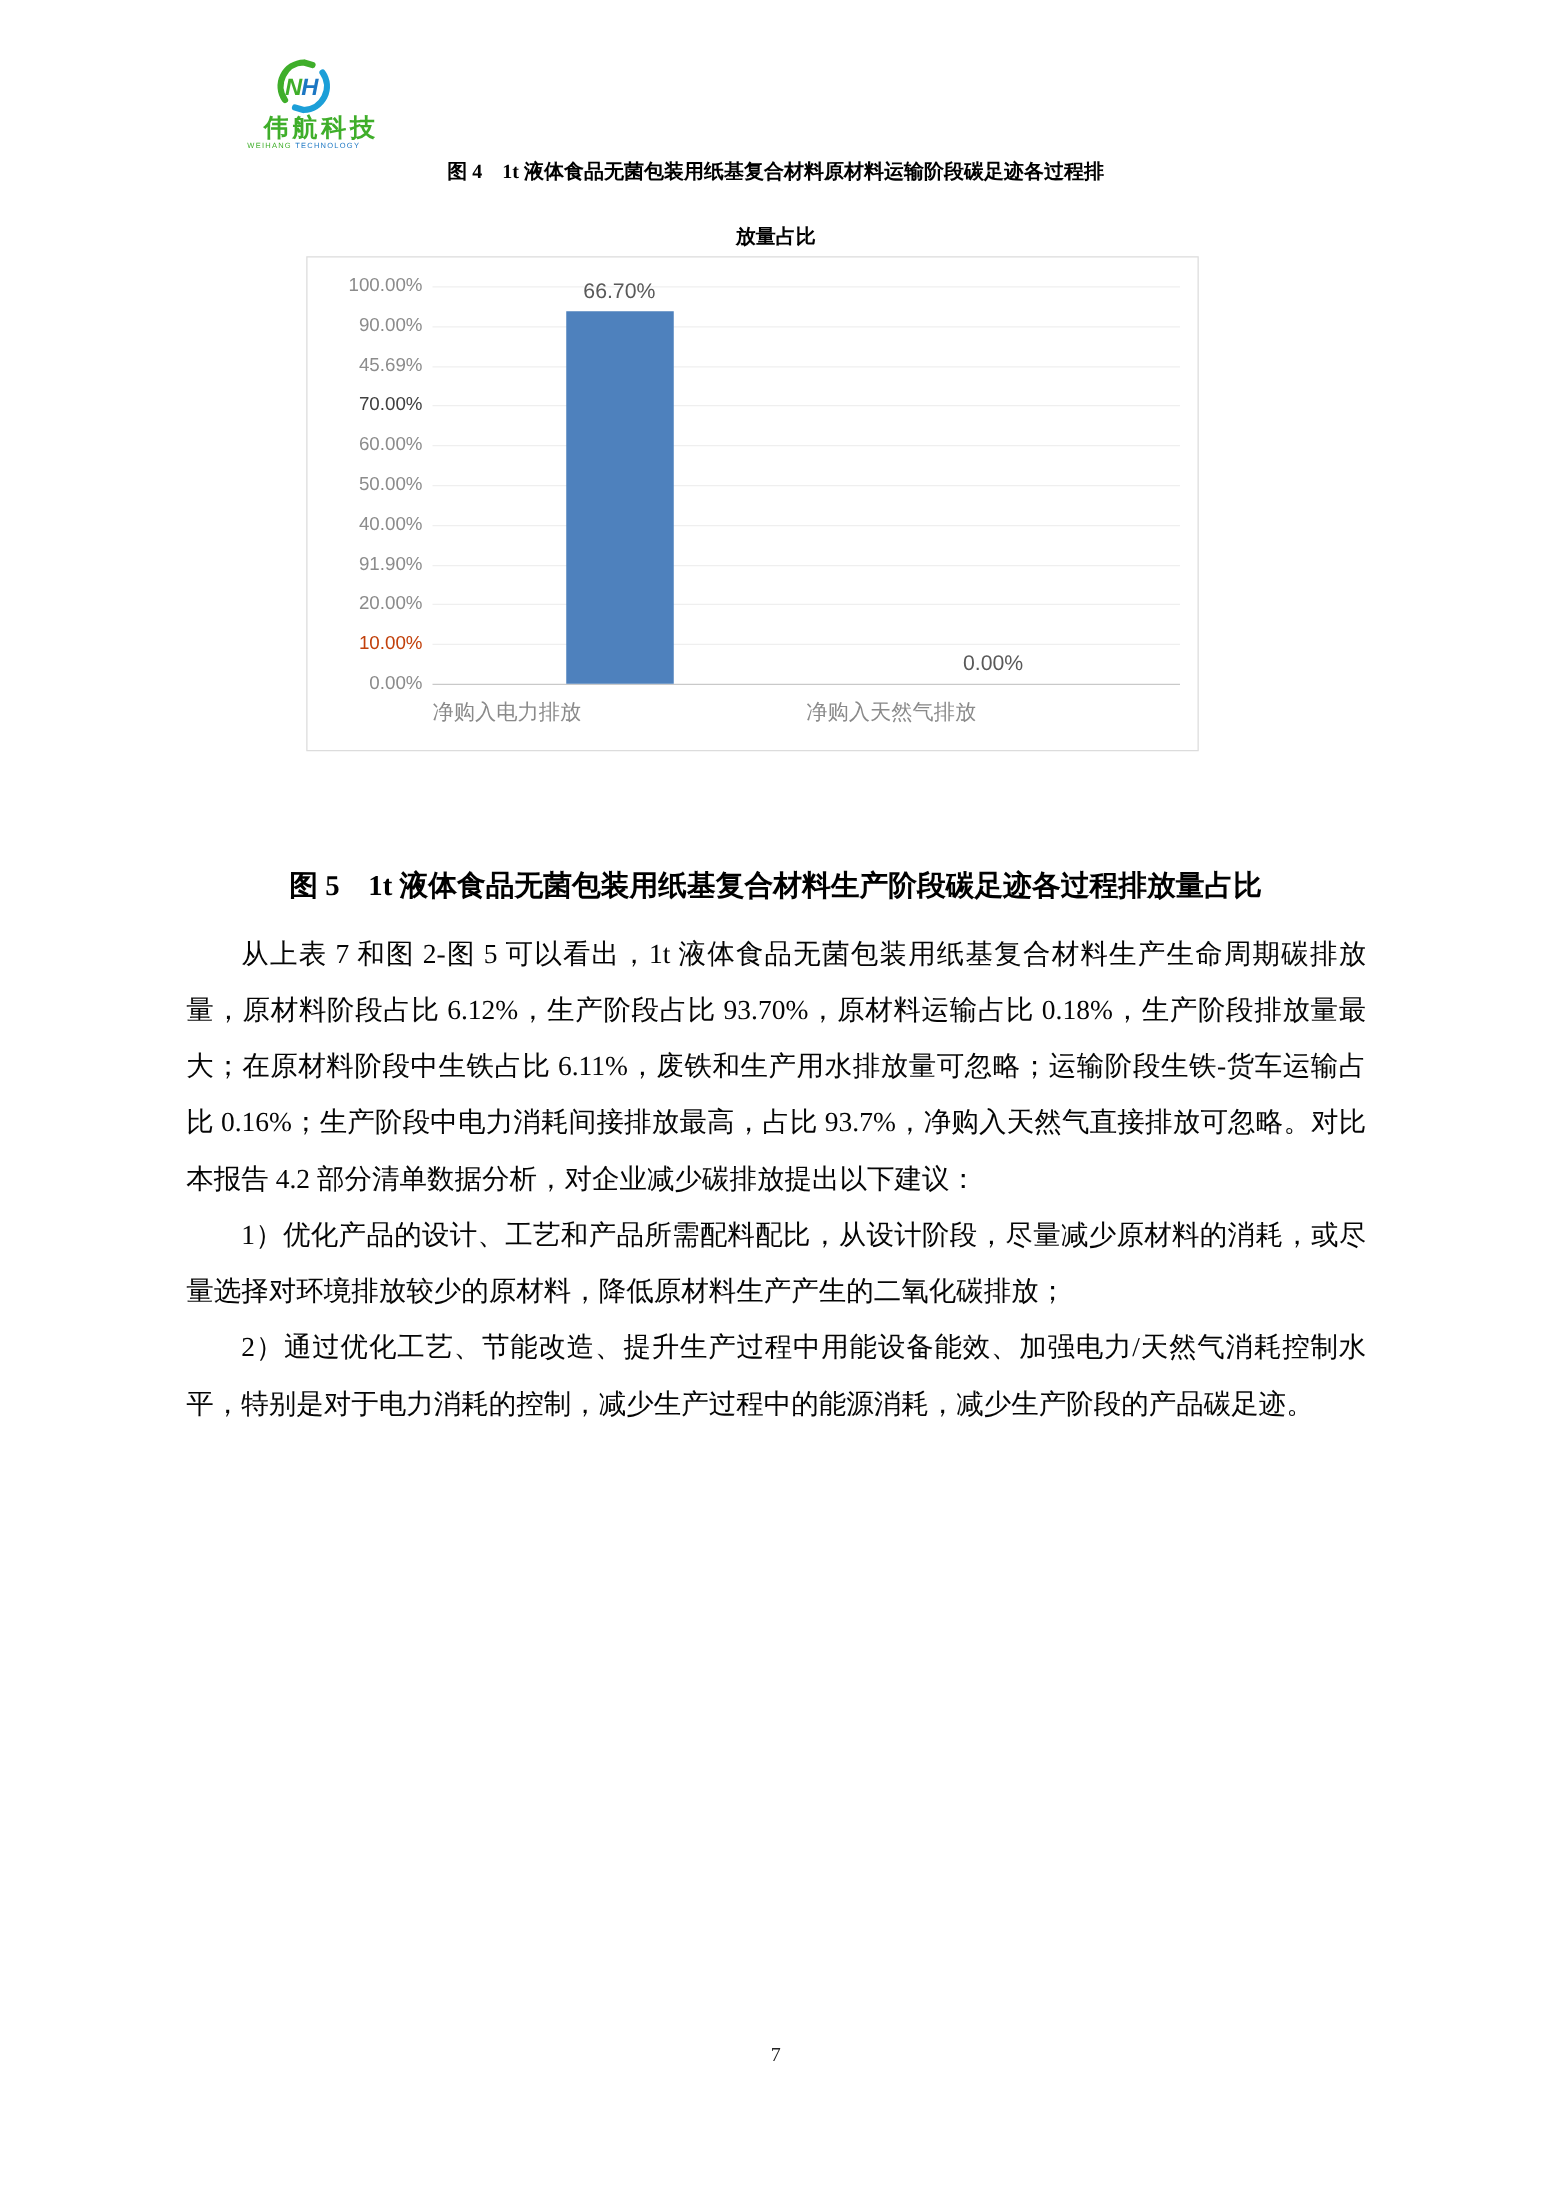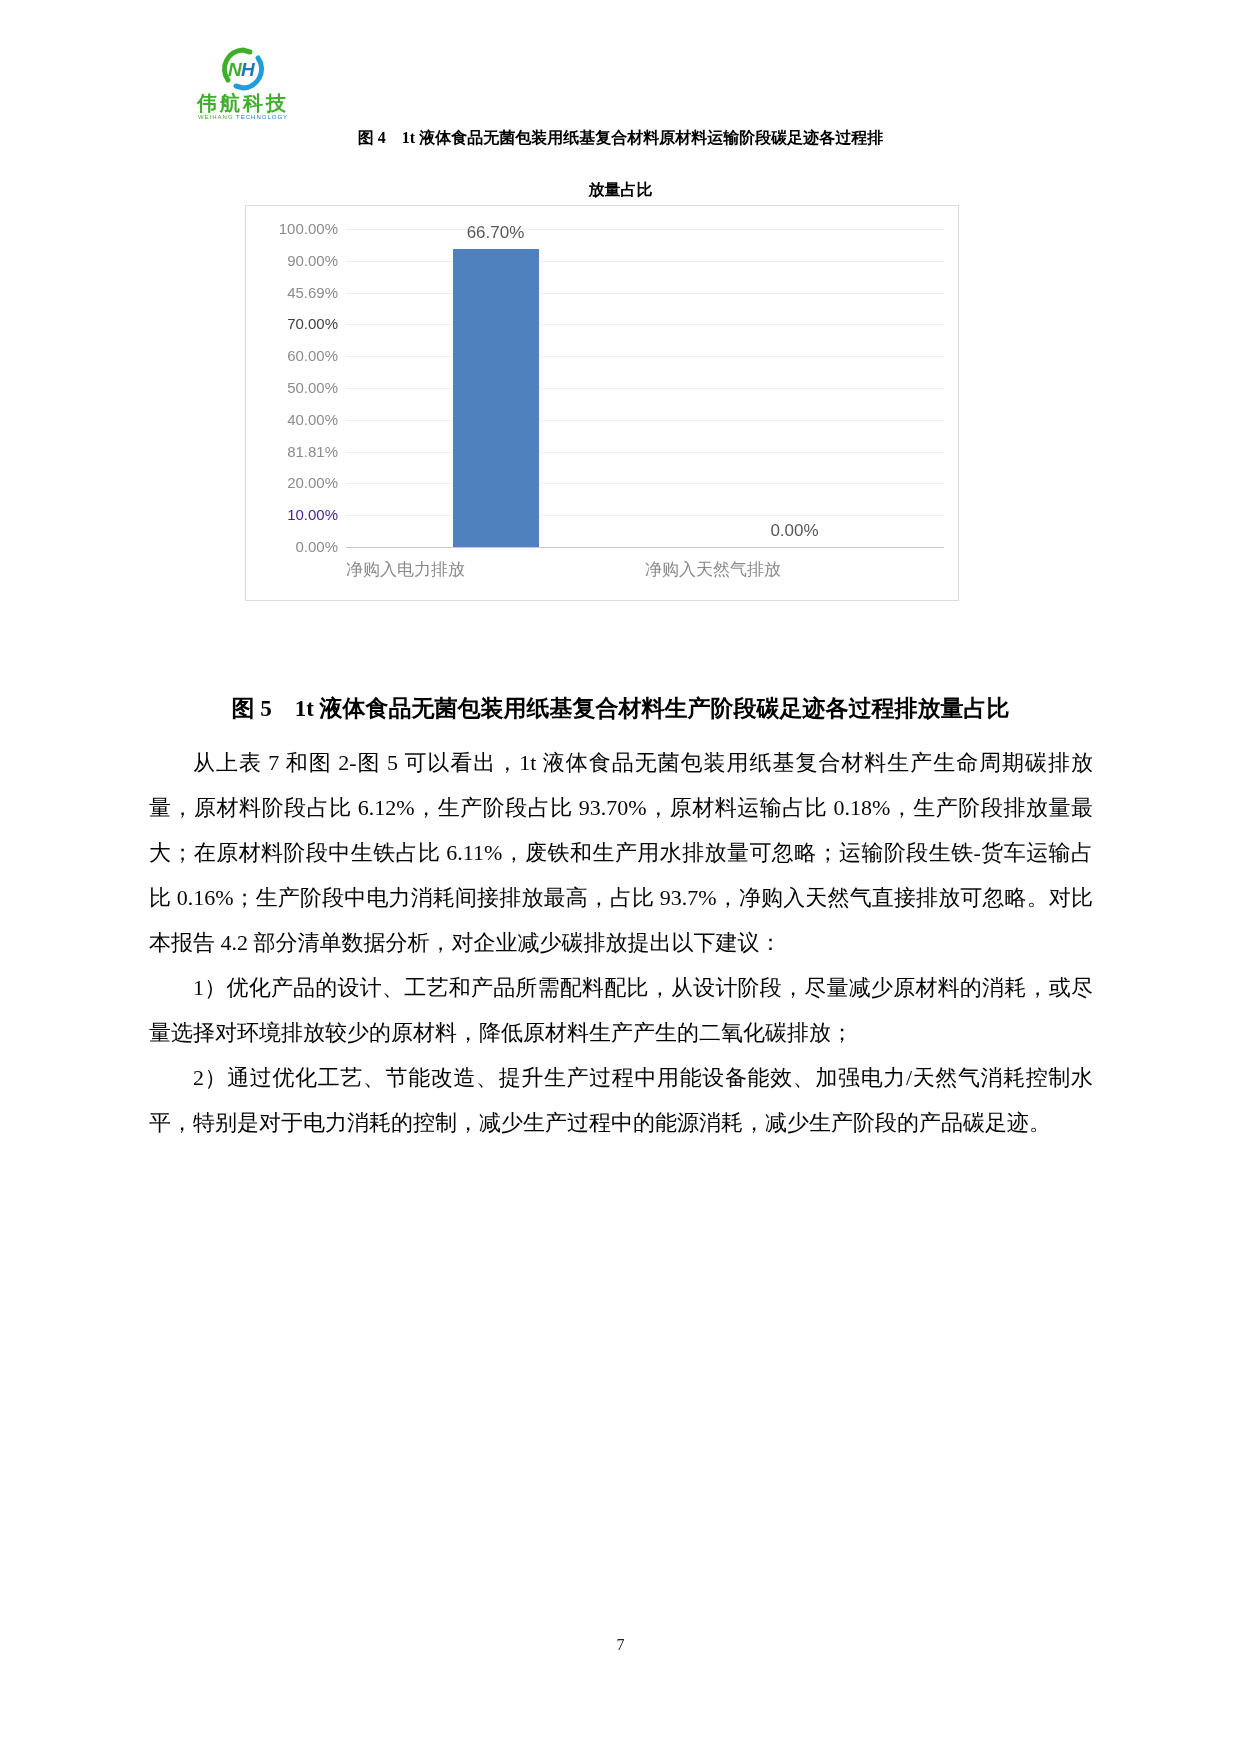--- a/index.html
+++ b/index.html
@@ -7,21 +7,21 @@
     width:1241px;height:1754px;background:#ffffff;
     font-family:"Liberation Serif","DejaVu Serif",serif;
     color:#111;
     position:relative;
   }
   .page{position:relative;width:1241px;height:1754px;background:#fff;overflow:hidden;}
 
   
   .logo{position:absolute;left:183px;top:46px;width:120px;text-align:center;}
   .logo svg{display:block;margin:0 auto;}
-  .logo-cn{font-family:"Liberation Sans","DejaVu Sans",sans-serif;font-weight:bold;font-size:20px;letter-spacing:3px;color:#3FAE2A;line-height:20px;margin-top:1px;white-space:nowrap;}
+  .logo-cn{font-family:"Liberation Sans","DejaVu Sans",sans-serif;font-weight:bold;font-size:20px;letter-spacing:3px;color:#3FAE2A;line-height:20px;margin-top:1px;white-space:nowrap;text-align:right;}
   .logo-en{font-family:"Liberation Sans","DejaVu Sans",sans-serif;font-size:6px;letter-spacing:1px;line-height:8px;white-space:nowrap;}
   .logo-en .en1{color:#3FAE2A;} .logo-en .en2{color:#1C77C3;}
 
   
   .fig4-caption{position:absolute;left:120px;right:120px;top:112px;text-align:center;
     font-weight:bold;font-size:16px;line-height:52px;color:#000;}
   .fig5-caption{position:absolute;left:60px;right:60px;top:692px;text-align:center;
     font-weight:bold;font-size:23px;line-height:34px;color:#000;}
 
   
@@ -93,23 +93,23 @@
         </div>
       </div>
     <div id="yticks">
         <div class="ytick" style="position: absolute; left: 2px; width: 90px; top: 14px; color: rgb(140, 140, 140);">100.00%</div>
         <div class="ytick" style="position: absolute; left: 2px; width: 90px; top: 46px; color: rgb(140, 140, 140);">90.00%</div>
         <div class="ytick" style="position: absolute; left: 2px; width: 90px; top: 78px; color: rgb(140, 140, 140);">45.69%</div>
         <div class="ytick" style="position: absolute; left: 2px; width: 90px; top: 109px; color: #404040;">70.00%</div>
         <div class="ytick" style="position: absolute; left: 2px; width: 90px; top: 141px; color: rgb(140, 140, 140);">60.00%</div>
         <div class="ytick" style="position: absolute; left: 2px; width: 90px; top: 173px; color: rgb(140, 140, 140);">50.00%</div>
         <div class="ytick" style="position: absolute; left: 2px; width: 90px; top: 205px; color: rgb(140, 140, 140);">40.00%</div>
-        <div class="ytick" style="position: absolute; left: 2px; width: 90px; top: 237px; color: rgb(140, 140, 140);">81.81%</div>
+        <div class="ytick" style="position: absolute; left: 2px; width: 90px; top: 237px; color: rgb(140, 140, 140);">91.90%</div>
         <div class="ytick" style="position: absolute; left: 2px; width: 90px; top: 268px; color: rgb(140, 140, 140);">20.00%</div>
-        <div class="ytick" style="position: absolute; left: 2px; width: 90px; top: 300px; color: #4c1d95;">10.00%</div>
+        <div class="ytick" style="position: absolute; left: 2px; width: 90px; top: 300px; color: #c2410c;">10.00%</div>
         <div class="ytick" style="position: absolute; left: 2px; width: 90px; top: 332px; color: rgb(140, 140, 140);">0.00%</div>
       </div>
     <div class="xlabels" id="xlabels">
         <div class="cat-label">净购入电力排放</div>
         <div class="cat-label">净购入天然气排放</div>
       </div>
   </div>
 
   <div class="fig5-caption">图 5　1t 液体食品无菌包装用纸基复合材料生产阶段碳足迹各过程排放量占比</div>
 

